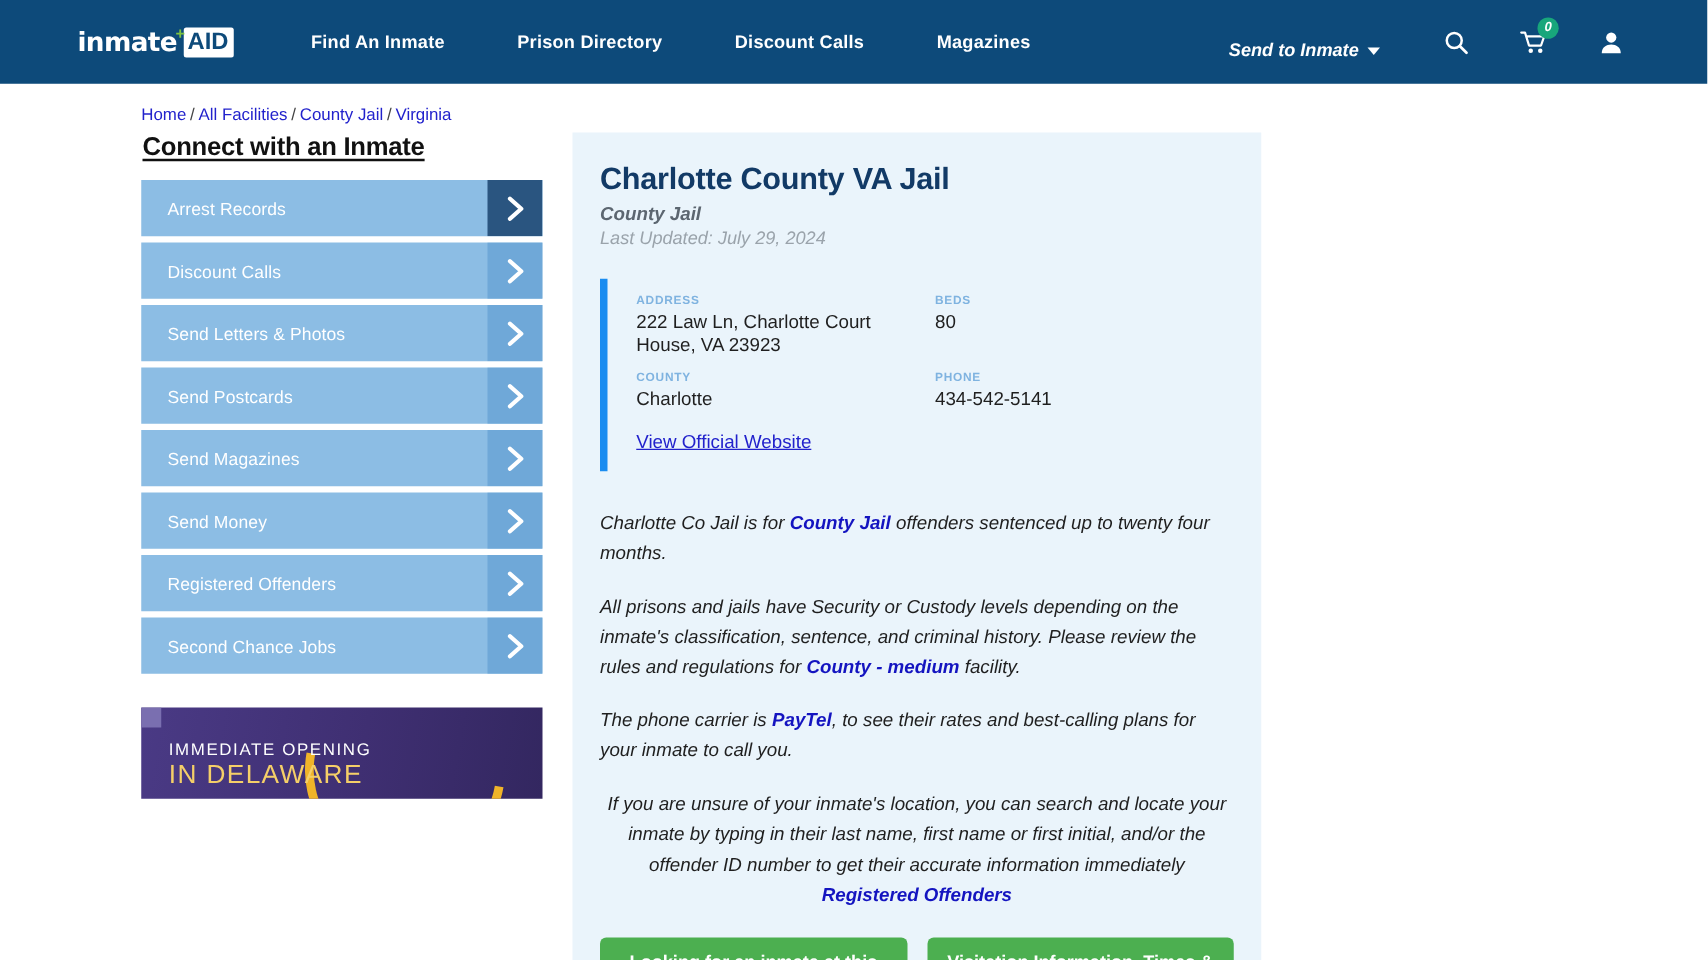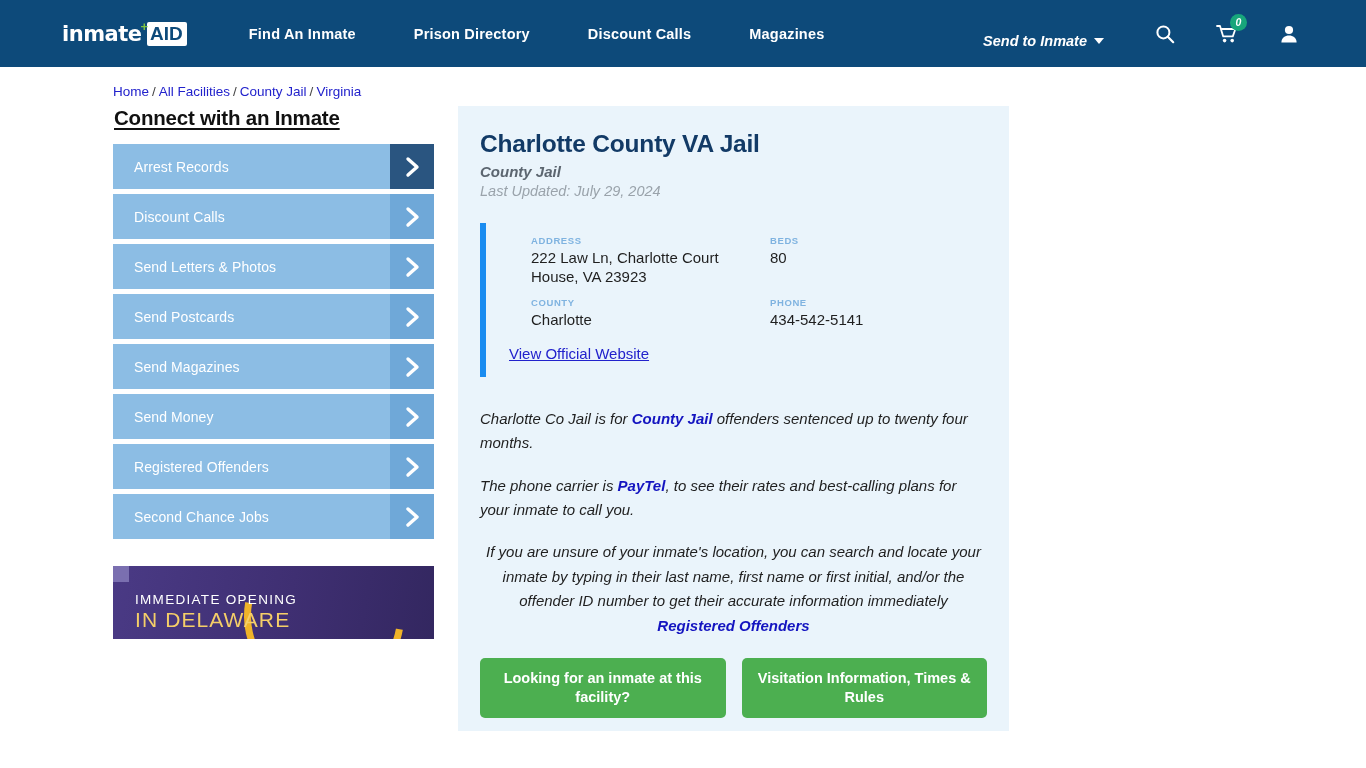--- a/index.html
+++ b/index.html
@@ -207,21 +207,21 @@
   }
 
   .info-block {
     margin-top: 24px;
     border-left: 6px solid #1a8cf0;
     padding: 12px 0 14px 23px;
     display: grid;
     grid-template-columns: 1fr 1fr;
     row-gap: 10px;
   }
-  .info-cell { min-width: 0; margin-left: 22px; }
+  .info-cell { min-width: 0; }
   .info-label {
     font-size: 9.5px; color: #7fb3e0;
     letter-spacing: 0.6px; font-weight: bold;
     text-transform: uppercase; margin-bottom: 2px;
   }
   .info-value {
     font-size: 15px; color: #1f1f1f; line-height: 1.28;
   }
   .official-link {
     grid-column: 1 / -1;
@@ -425,20 +425,21 @@
               <div class="info-value">434-542-5141</div>
             </div>
             <div class="official-link">
               <a>View Official Website</a>
             </div>
           </div>
         </div>
 
         <div class="body-copy">
           <p><span>Charlotte Co Jail is for </span><a>County Jail</a><span> offenders sentenced up to twenty four months.</span></p>
+          <p><span>All prisons and jails have Security or Custody levels depending on the inmate's classification, sentence, and criminal history. Please review the rules and regulations for </span><a>County - medium</a><span> facility.</span></p>
           <p><span>The phone carrier is </span><a>PayTel</a><span>, to see their rates and best-calling plans for your inmate to call you.</span></p>
           <p><span>If you are unsure of your inmate's location, you can search and locate your inmate by typing in their last name, first name or first initial, and/or the offender ID number to get their accurate information immediately </span><a>Registered Offenders</a></p>
         </div>
 
         <div class="cta-row">
           <button class="cta-btn">Looking for an inmate at this facility?</button>
           <button class="cta-btn">Visitation Information, Times &amp; Rules</button>
         </div>
 
       </section>

